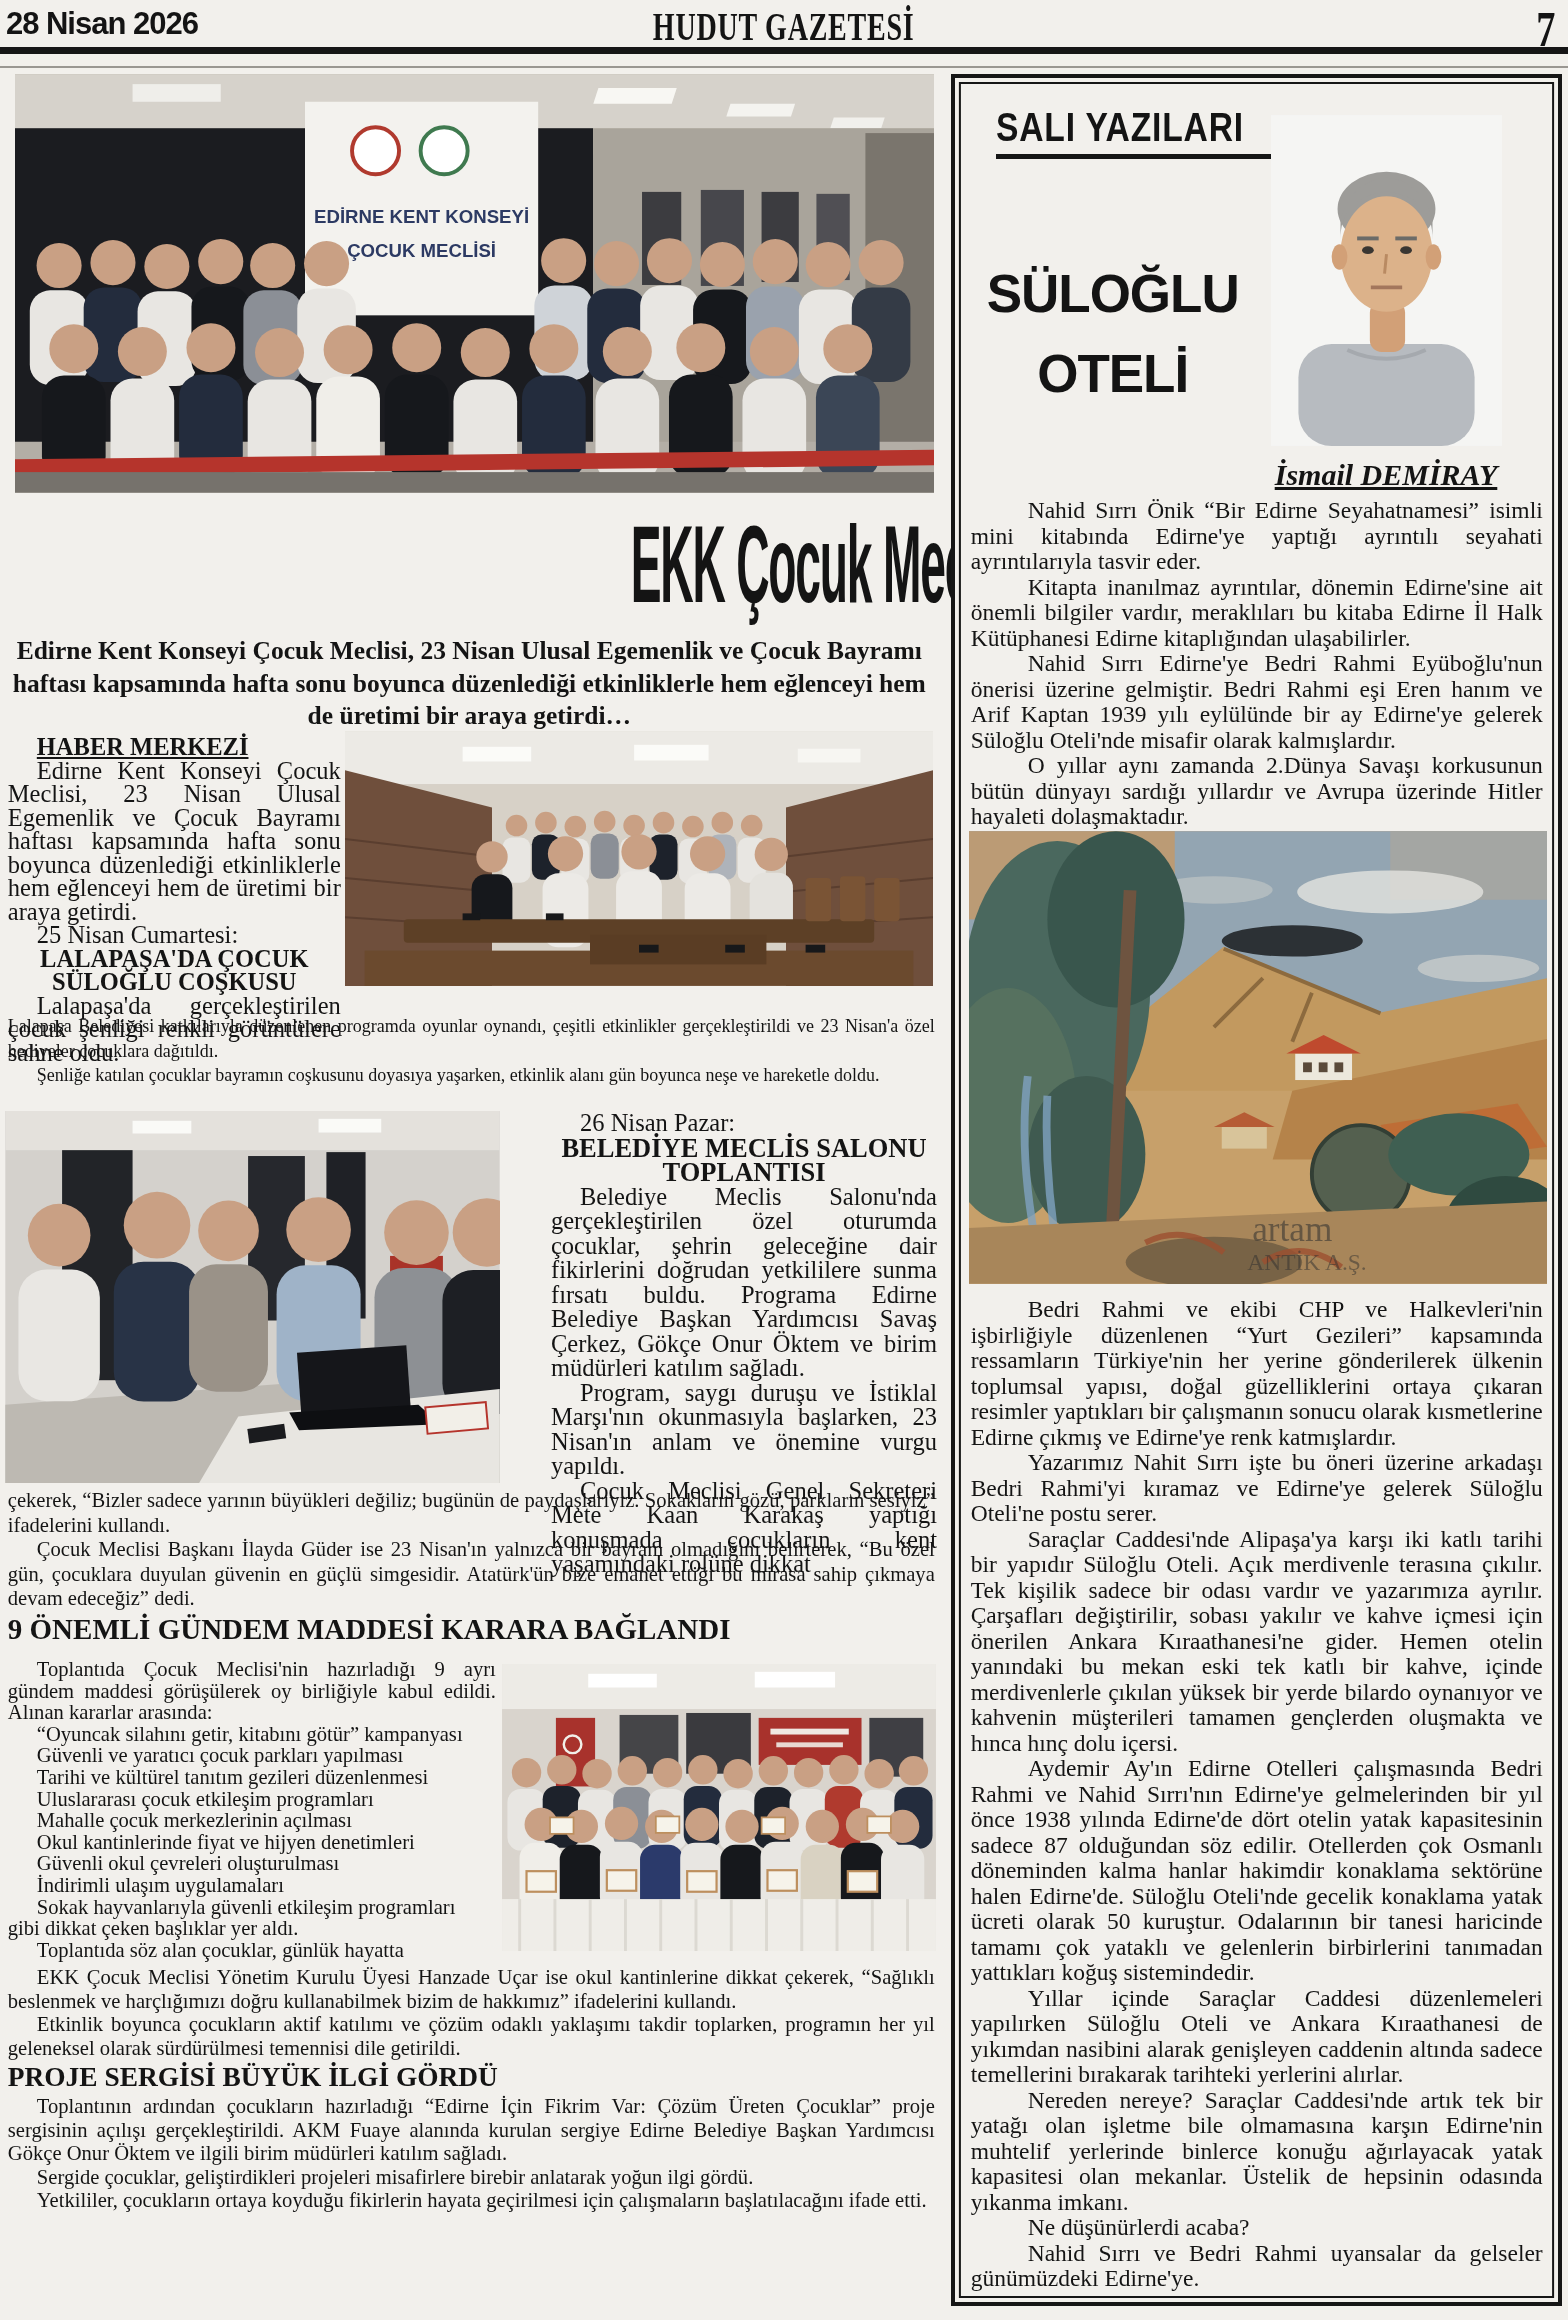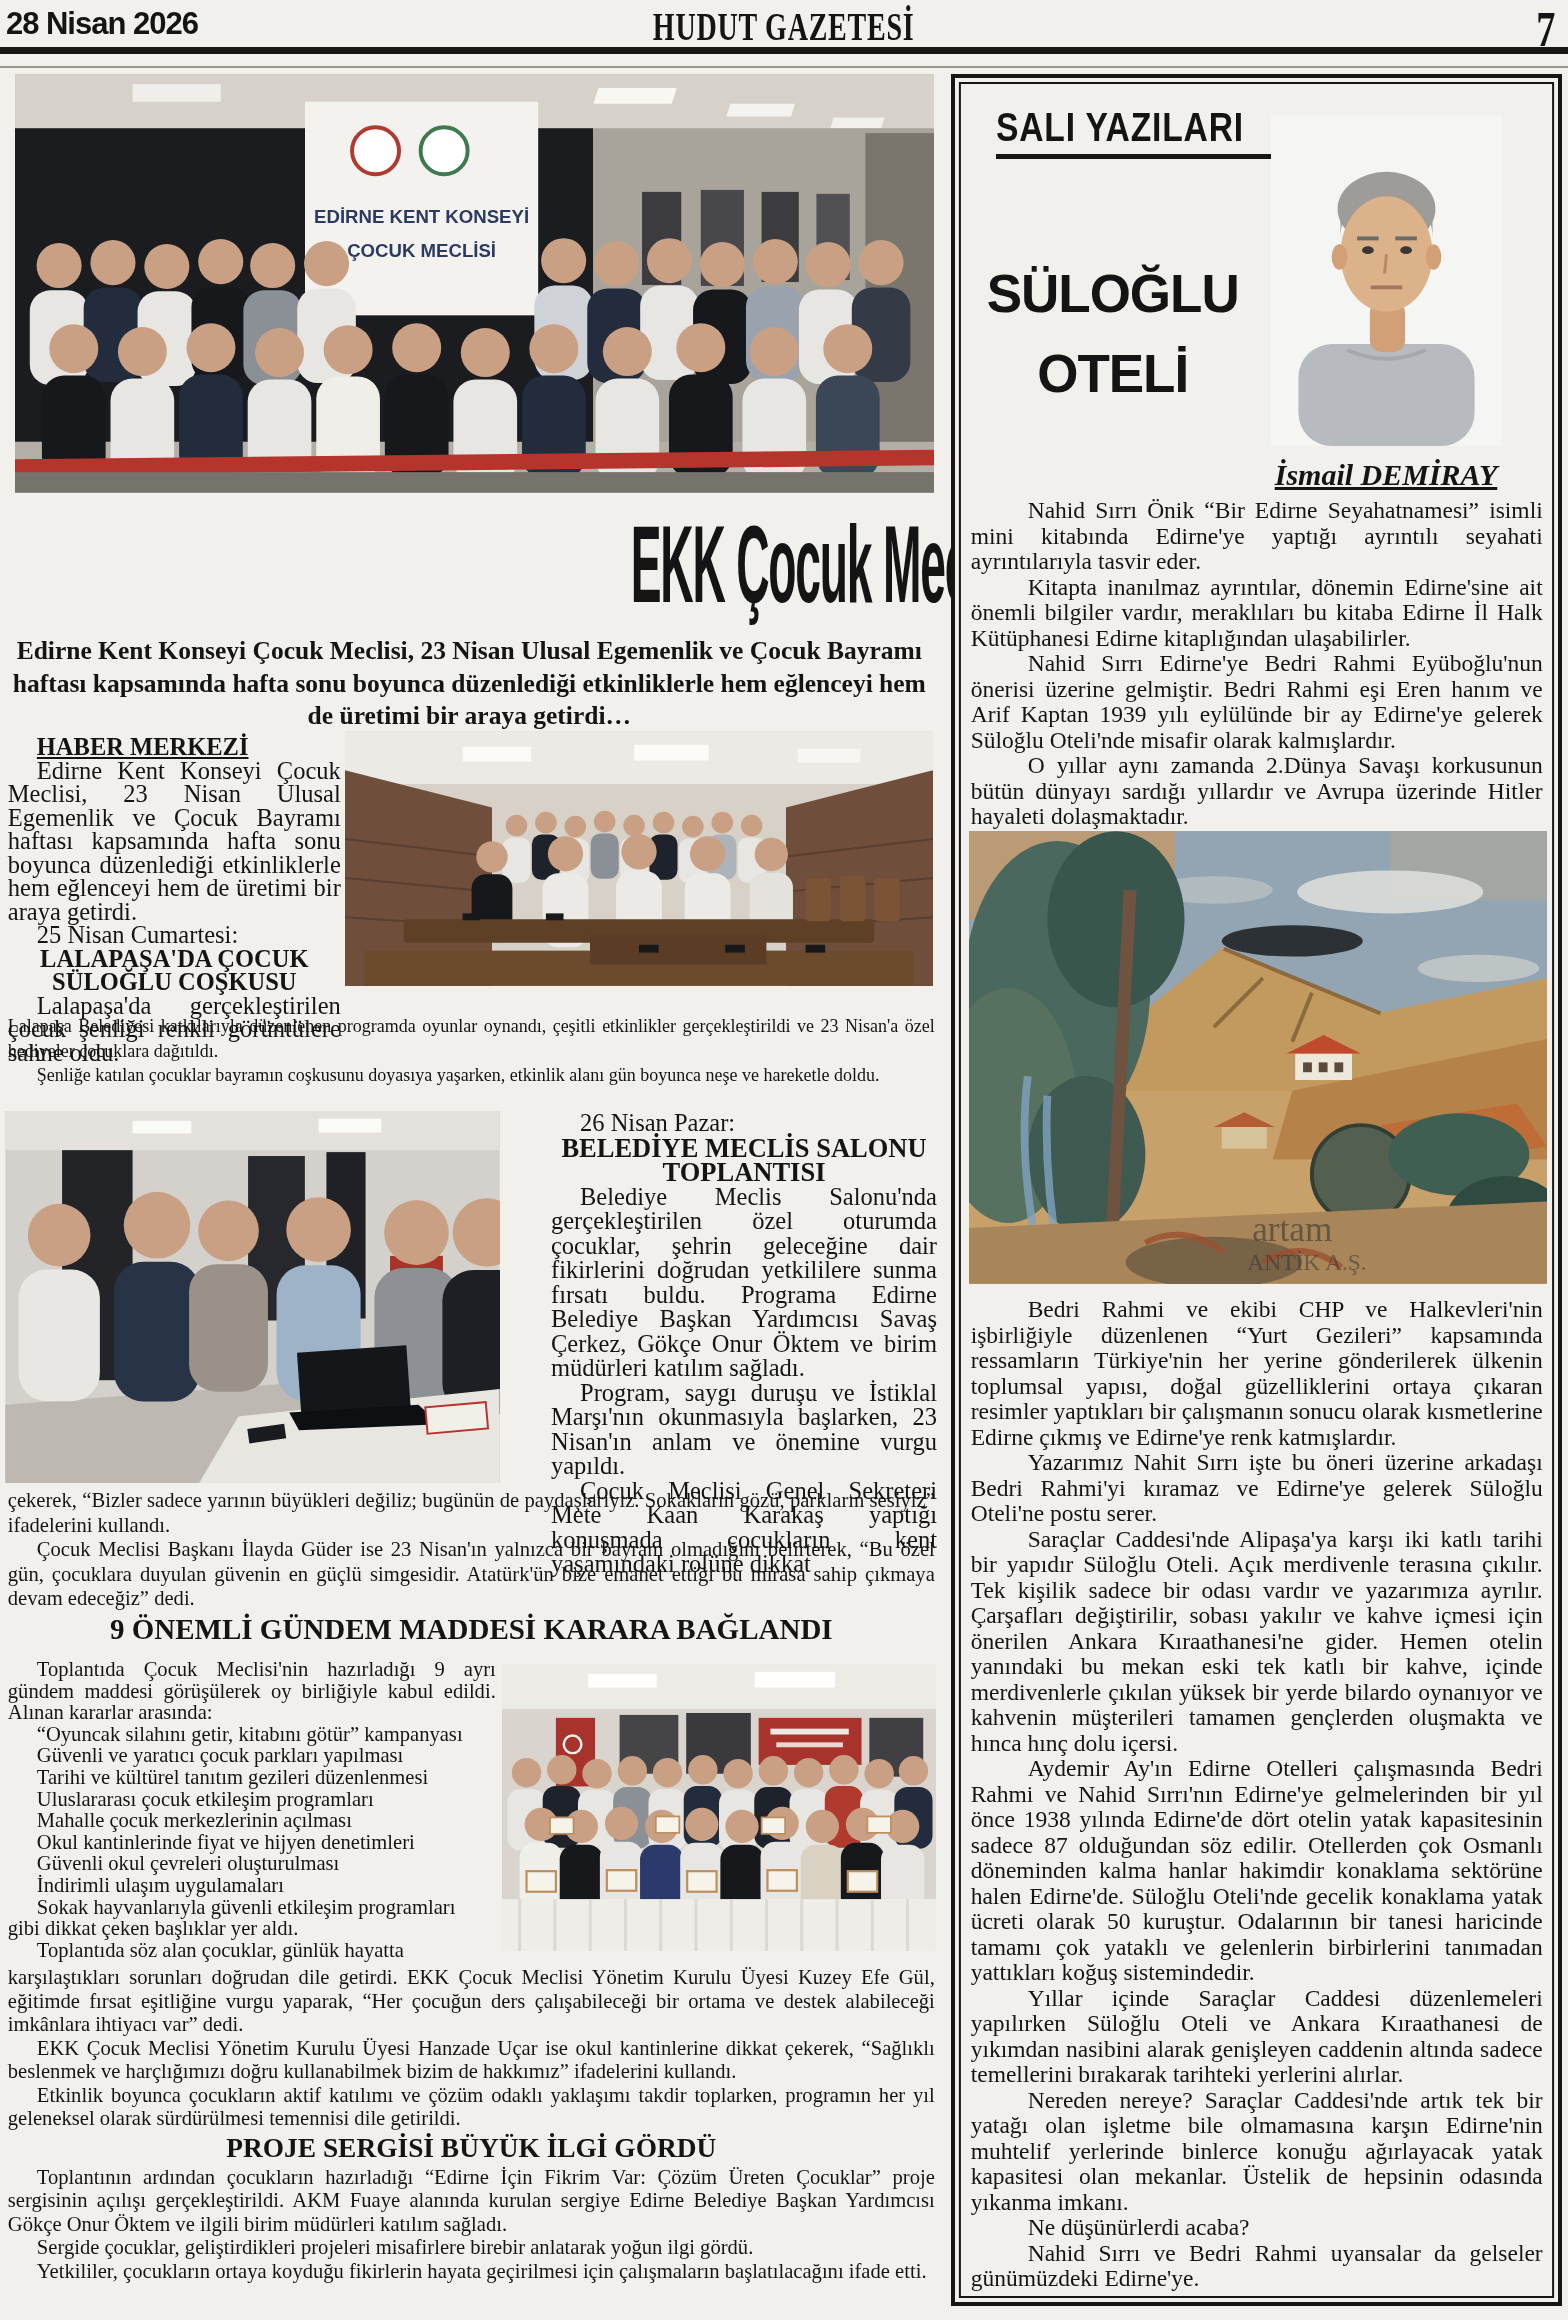--- a/index.html
+++ b/index.html
@@ -26,21 +26,21 @@
   .ind{text-indent:29px;}
   #lead-col{left:7.8px;top:735px;width:333px;font-size:24.5px;line-height:23.5px;}
   #byline{font-weight:bold;text-decoration:underline;text-indent:29px;font-size:24.5px;}
   .datehead{text-indent:29px;}
   .centerhead{text-align:center;font-weight:bold;text-indent:0;}
   #mid-col{left:551px;top:1111px;width:386px;font-size:24.5px;line-height:24.5px;}
   #mid-col .centerhead{font-size:26.5px;}
   #wide1{left:7.8px;top:1014px;width:927px;font-size:18px;line-height:24.5px;}
   #wide2{left:7.8px;top:1488px;width:927px;font-size:20.6px;line-height:24.5px;}
   #wide3{left:7.8px;top:1966px;width:927px;font-size:20.6px;line-height:23.5px;}
-  .wide-head{text-align:center;font-weight:bold;font-size:29px;line-height:37px;text-indent:0;}
+  .wide-head{text-align:left;font-weight:bold;font-size:29px;line-height:37px;text-indent:0;}
   #agenda-col{left:7.8px;top:1659px;width:488px;font-size:20.6px;line-height:21.6px;}
   #agenda-col .item{text-indent:0;padding-left:29px;}
   
   #colbox{left:951px;top:74px;width:611px;height:2232px;border:4.9px solid #161616;
           box-shadow:inset 0 0 0 3.9px #f2f0ec, inset 0 0 0 5.9px #161616;background:#f2f0ec;box-sizing:border-box;}
   #sali{left:41px;top:25.5px;font-family:"Liberation Sans",sans-serif;font-weight:bold;font-size:41px;
         border-bottom:5.9px solid #161616;padding-bottom:3.9px;}
   #sali span{display:inline-block;transform:scaleX(.82);transform-origin:left;letter-spacing:1px;}
   #coltitle{left:15.7px;top:176px;width:284px;text-align:center;font-family:"Liberation Sans",sans-serif;
             font-weight:bold;font-size:53px;line-height:1.5;letter-spacing:-1px;}
@@ -316,21 +316,20 @@
           <line x1="270" y1="240" x2="270" y2="293"></line>
         <line x1="306" y1="240" x2="306" y2="293"></line>
           <line x1="342" y1="240" x2="342" y2="293"></line>
         <line x1="378" y1="240" x2="378" y2="293"></line>
           <line x1="414" y1="240" x2="414" y2="293"></line>
       </g>
     </svg>
   </div>
 
   <div class="abs bodytxt" id="wide3">
-    <p>karşılaştıkları sorunları doğrudan dile getirdi. EKK Çocuk Meclisi Yönetim Kurulu Üyesi Kuzey Efe Gül, eğitimde fırsat eşitliğine vurgu yaparak,  “Her çocuğun ders çalışabileceği bir ortama ve destek alabileceği imkânlara ihtiyacı var” dedi.</p>
     <p class="ind">EKK Çocuk Meclisi Yönetim Kurulu Üyesi Hanzade Uçar ise okul kantinlerine dikkat çekerek,  “Sağlıklı beslenmek ve harçlığımızı doğru kullanabilmek bizim de hakkımız” ifadelerini kullandı.</p>
     <p class="ind">Etkinlik boyunca çocukların aktif katılımı ve çözüm odaklı yaklaşımı takdir toplarken, programın her yıl geleneksel olarak sürdürülmesi temennisi dile getirildi.</p>
     <p class="wide-head" style="font-size:27.4px;line-height:35px;">PROJE SERGİSİ BÜYÜK İLGİ GÖRDÜ</p>
     <p class="ind">Toplantının ardından çocukların hazırladığı “Edirne İçin Fikrim Var: Çözüm Üreten Çocuklar” proje sergisinin açılışı gerçekleştirildi. AKM Fuaye alanında kurulan sergiye Edirne Belediye Başkan Yardımcısı Gökçe Onur Öktem ve ilgili birim müdürleri katılım sağladı.</p>
     <p class="ind">Sergide çocuklar, geliştirdikleri projeleri misafirlere birebir anlatarak yoğun ilgi gördü.</p>
     <p class="ind">Yetkililer, çocukların ortaya koyduğu fikirlerin hayata geçirilmesi için çalışmaların başlatılacağını ifade etti.</p>
   </div>
 
   <div class="abs" id="colbox">
     <div class="abs" id="sali"><span>SALI YAZILARI</span></div>

